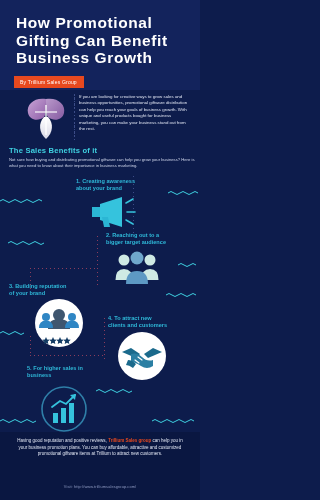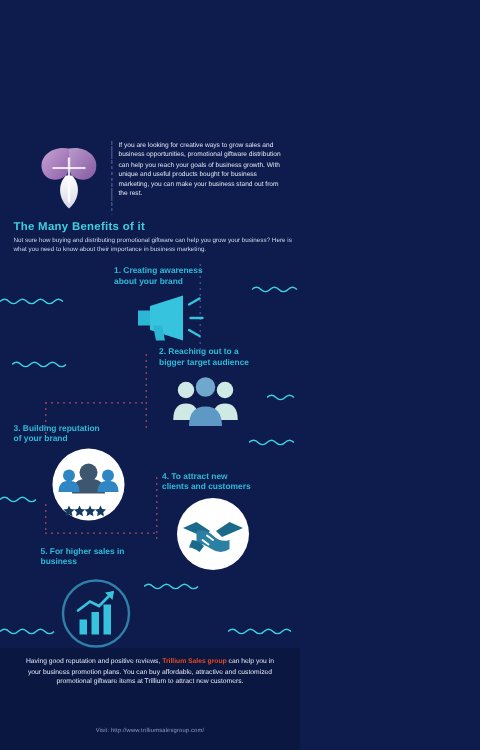--- a/index.html
+++ b/index.html
@@ -94,20 +94,26 @@
   .visit {
     position:absolute; left:0; top:484px; width:200px;
     text-align:center; font-size:3.9px; color:#8f9bc2; letter-spacing:0.1px;
   }
 </style>
 </head>
 <body>
 
 <div class="poster">
 
+  <div class="header">
+    <div class="title">How Promotional
+Gifting Can Benefit
+Business Growth</div>
+    <div class="byline">By Trillium Sales Group</div>
+  </div>
 
   <div class="intro">
     <div class="logo">
       <svg viewBox="0 0 48 46" width="48" height="46">
         <defs>
           <linearGradient id="pl" x1="0" y1="0" x2="1" y2="1">
             <stop offset="0" stop-color="#c9a4d6"></stop>
               <stop offset="1" stop-color="#8f5fa8"></stop>
           </linearGradient>
           <linearGradient id="pw" x1="0" y1="0" x2="0" y2="1">
@@ -119,21 +125,21 @@
         <path d="M24 4 C35 2 44 9 42 18 C40.5 25 32 27 26 22 C24 20 24 12 24 4 Z" fill="url(#pl)" opacity="0.92"></path>
         <path d="M22 22 C16 28 17 38 24 44 C31 38 32 28 26 22 Z" fill="url(#pw)"></path>
         <path d="M24 10 L24 40" stroke="#ffffff" stroke-width="1.6" opacity="0.85"></path>
         <path d="M13 17 L35 17" stroke="#ffffff" stroke-width="1.4" opacity="0.8"></path>
       </svg>
     </div>
     <div class="intro-divider"></div>
     <div class="intro-text">If you are looking for creative ways to grow sales and business opportunities, promotional giftware distribution can help you reach your goals of business growth. With unique and useful products bought for business marketing, you can make your business stand out from the rest.</div>
   </div>
 
-  <div class="sec-head">The Many Benefits of it</div>
+  <div class="sec-head">The Sales Benefits of it</div>
   <div class="sec-sub">Not sure how buying and distributing promotional giftware can help you grow your business? Here is what you need to know about their importance in business marketing.</div>
 
   <div class="dotline dv" style="left:74px; top:95px; height:48px;"></div>
   <div class="dotline dv" style="left:133px; top:176px; height:58px;"></div>
   <div class="dotline dvr" style="left:97px; top:236px; height:52px;"></div>
   <div class="dotline dh" style="left:30px; top:268px; width:68px;"></div>
   <div class="dotline dvr" style="left:30px; top:268px; height:22px;"></div>
   <div class="dotline dvr" style="left:104px; top:318px; height:44px;"></div>
   <div class="dotline dh" style="left:30px; top:355px; width:74px;"></div>
   <div class="dotline dvr" style="left:30px; top:336px; height:20px;"></div>

